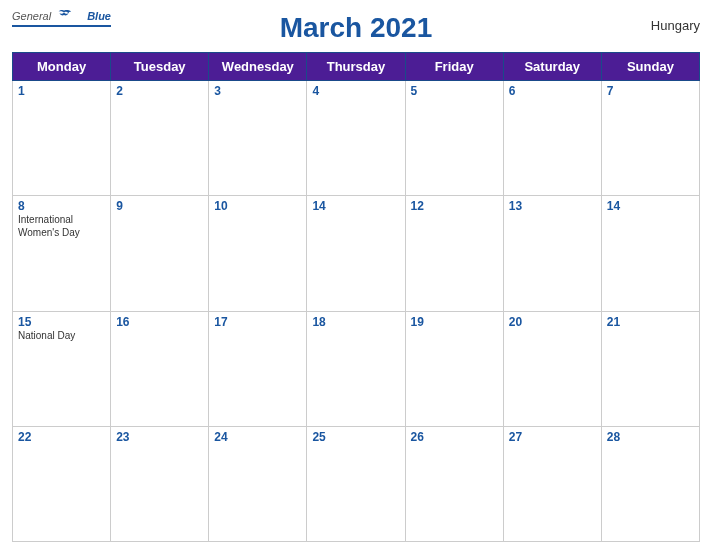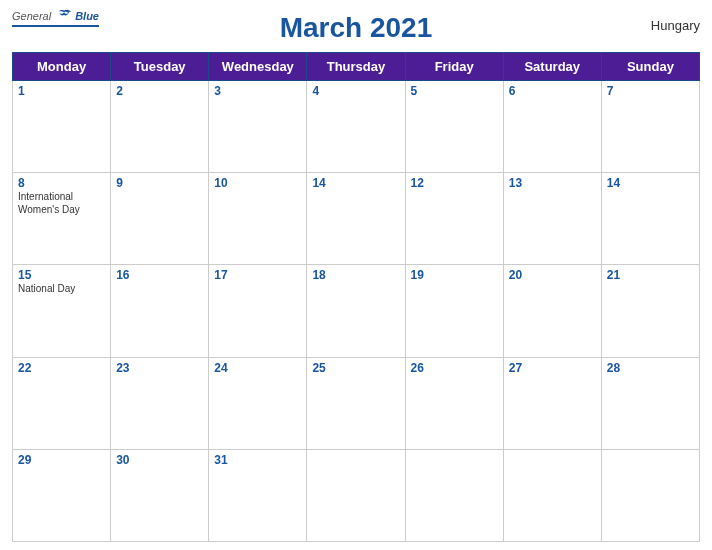--- a/index.html
+++ b/index.html
@@ -47,20 +47,21 @@
       font-size: 11px;
       color: #555;
       font-style: italic;
     }
 
     .logo-blue {
       font-size: 11px;
       color: #1a56a0;
       font-weight: bold;
       font-style: italic;
+      margin-left: 12px;
     }
 
     .logo-bird {
       width: 18px;
       height: 16px;
       margin-left: 2px;
     }
 
     .logo-underline {
       width: 100%;
@@ -253,30 +254,15 @@
           <td>
             <div class="day-number">26</div>
           </td>
           <td>
             <div class="day-number">27</div>
           </td>
           <td>
             <div class="day-number">28</div>
           </td>
         </tr>
-        <tr class="last-row">
-          <td>
-            <div class="day-number">29</div>
-          </td>
-          <td>
-            <div class="day-number">30</div>
-          </td>
-          <td>
-            <div class="day-number">31</div>
-          </td>
-          <td class="empty-cell"></td>
-          <td class="empty-cell"></td>
-          <td class="empty-cell"></td>
-          <td class="empty-cell"></td>
-        </tr>
       </tbody>
   </table>
 </div>
 
 </body></html>

